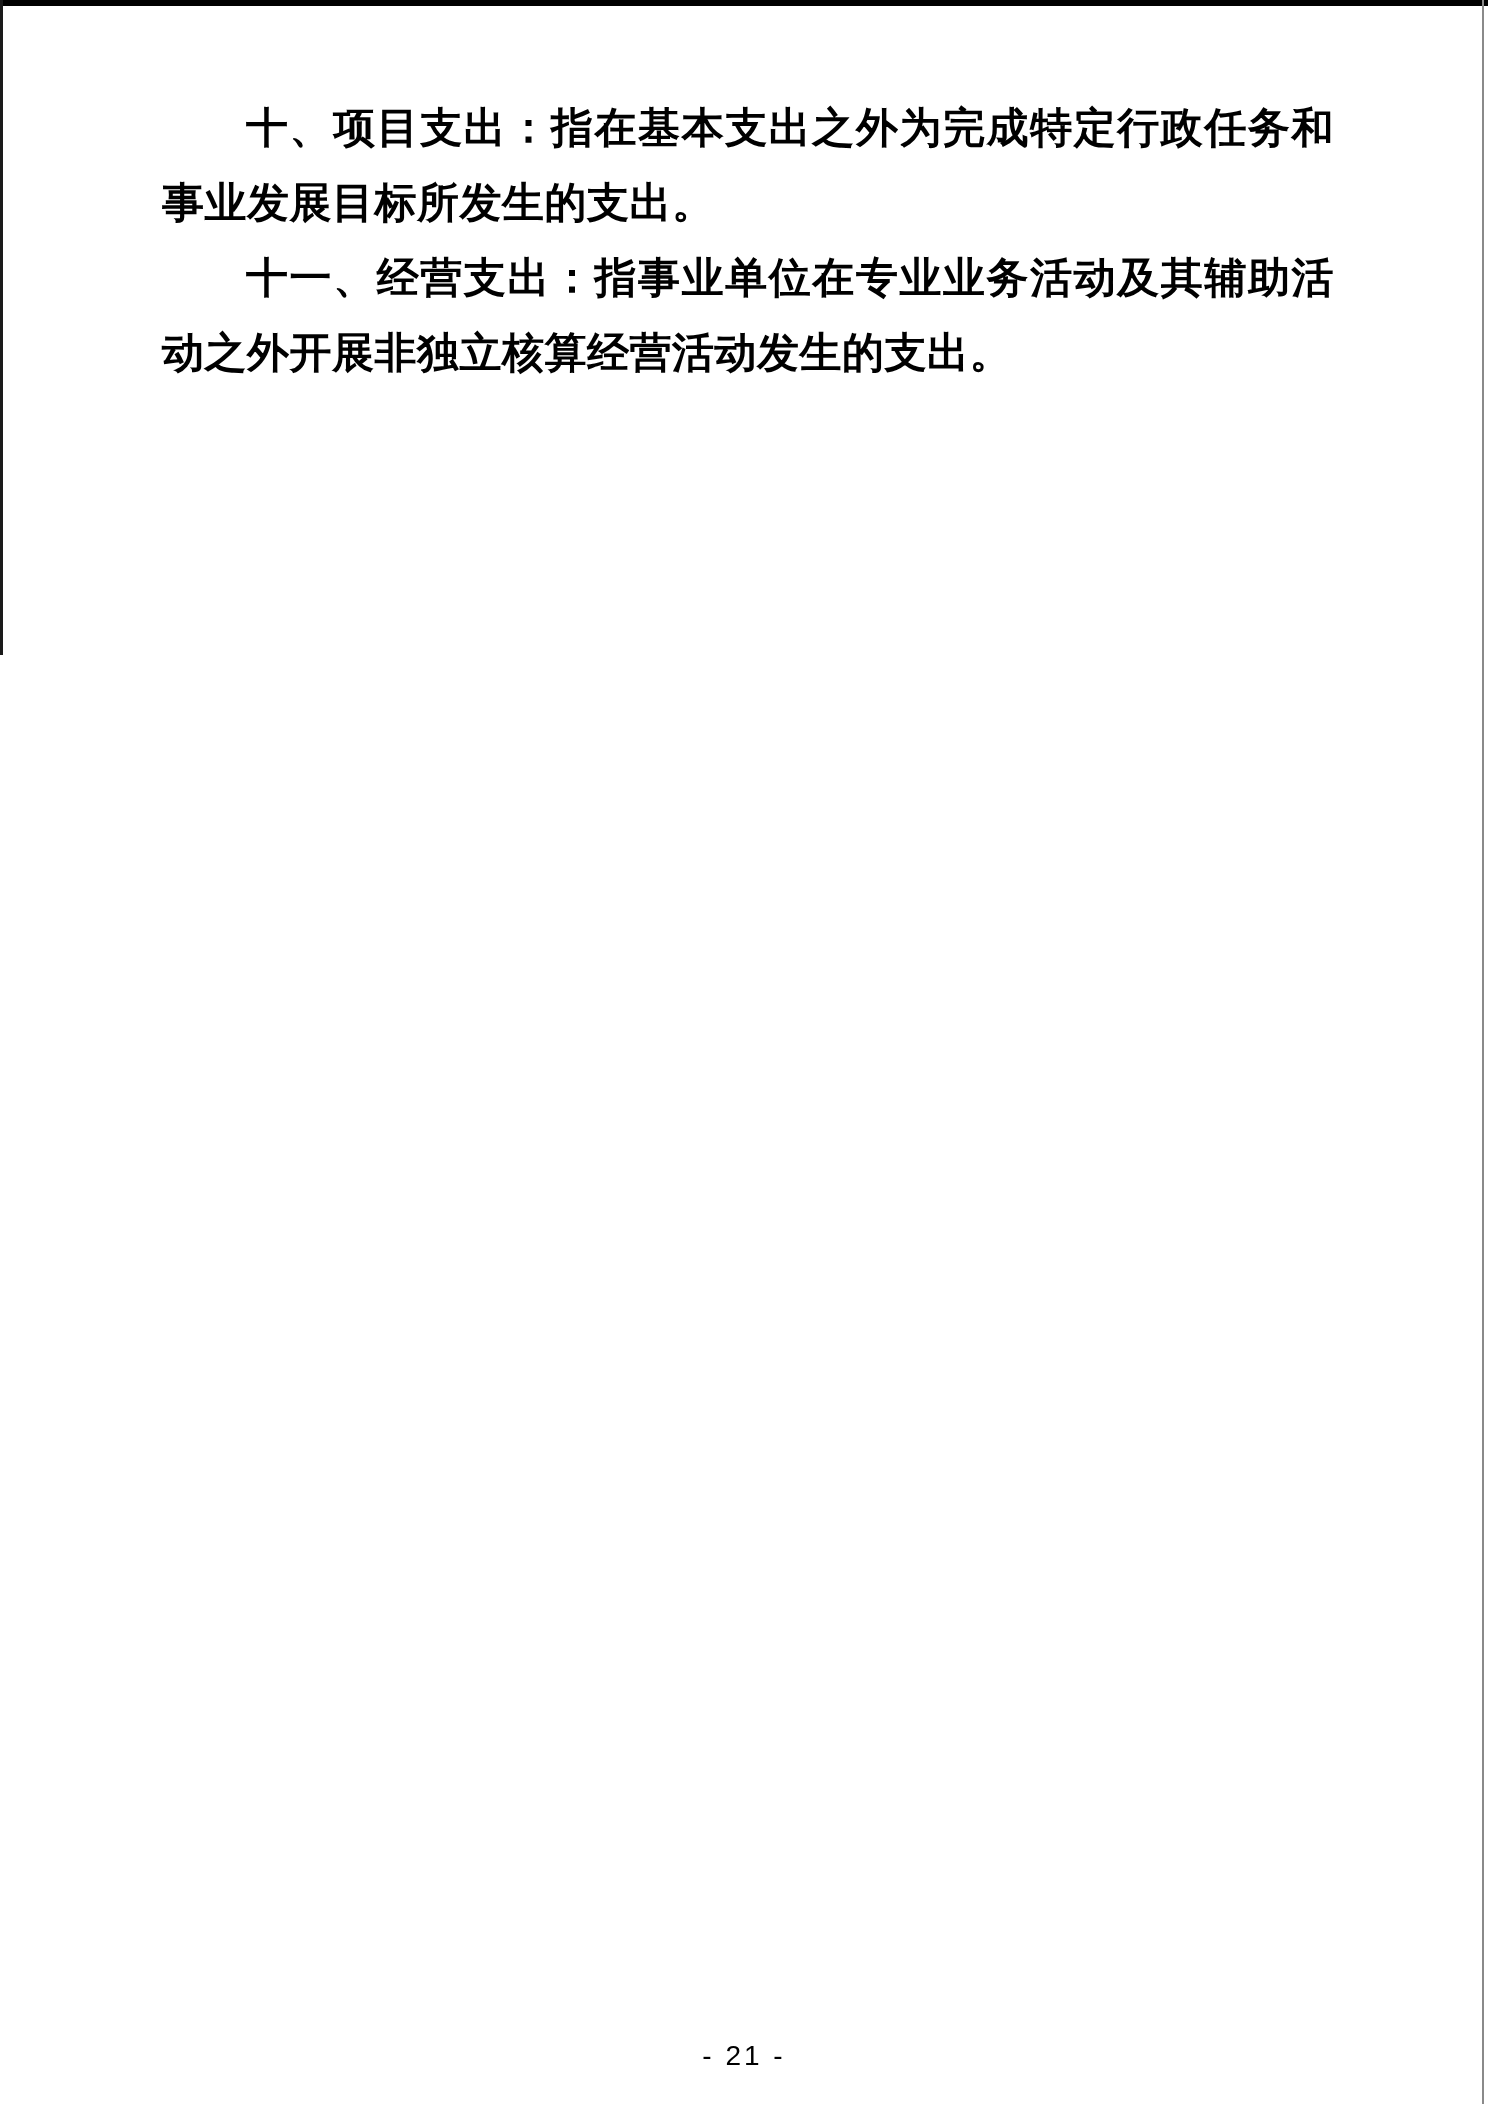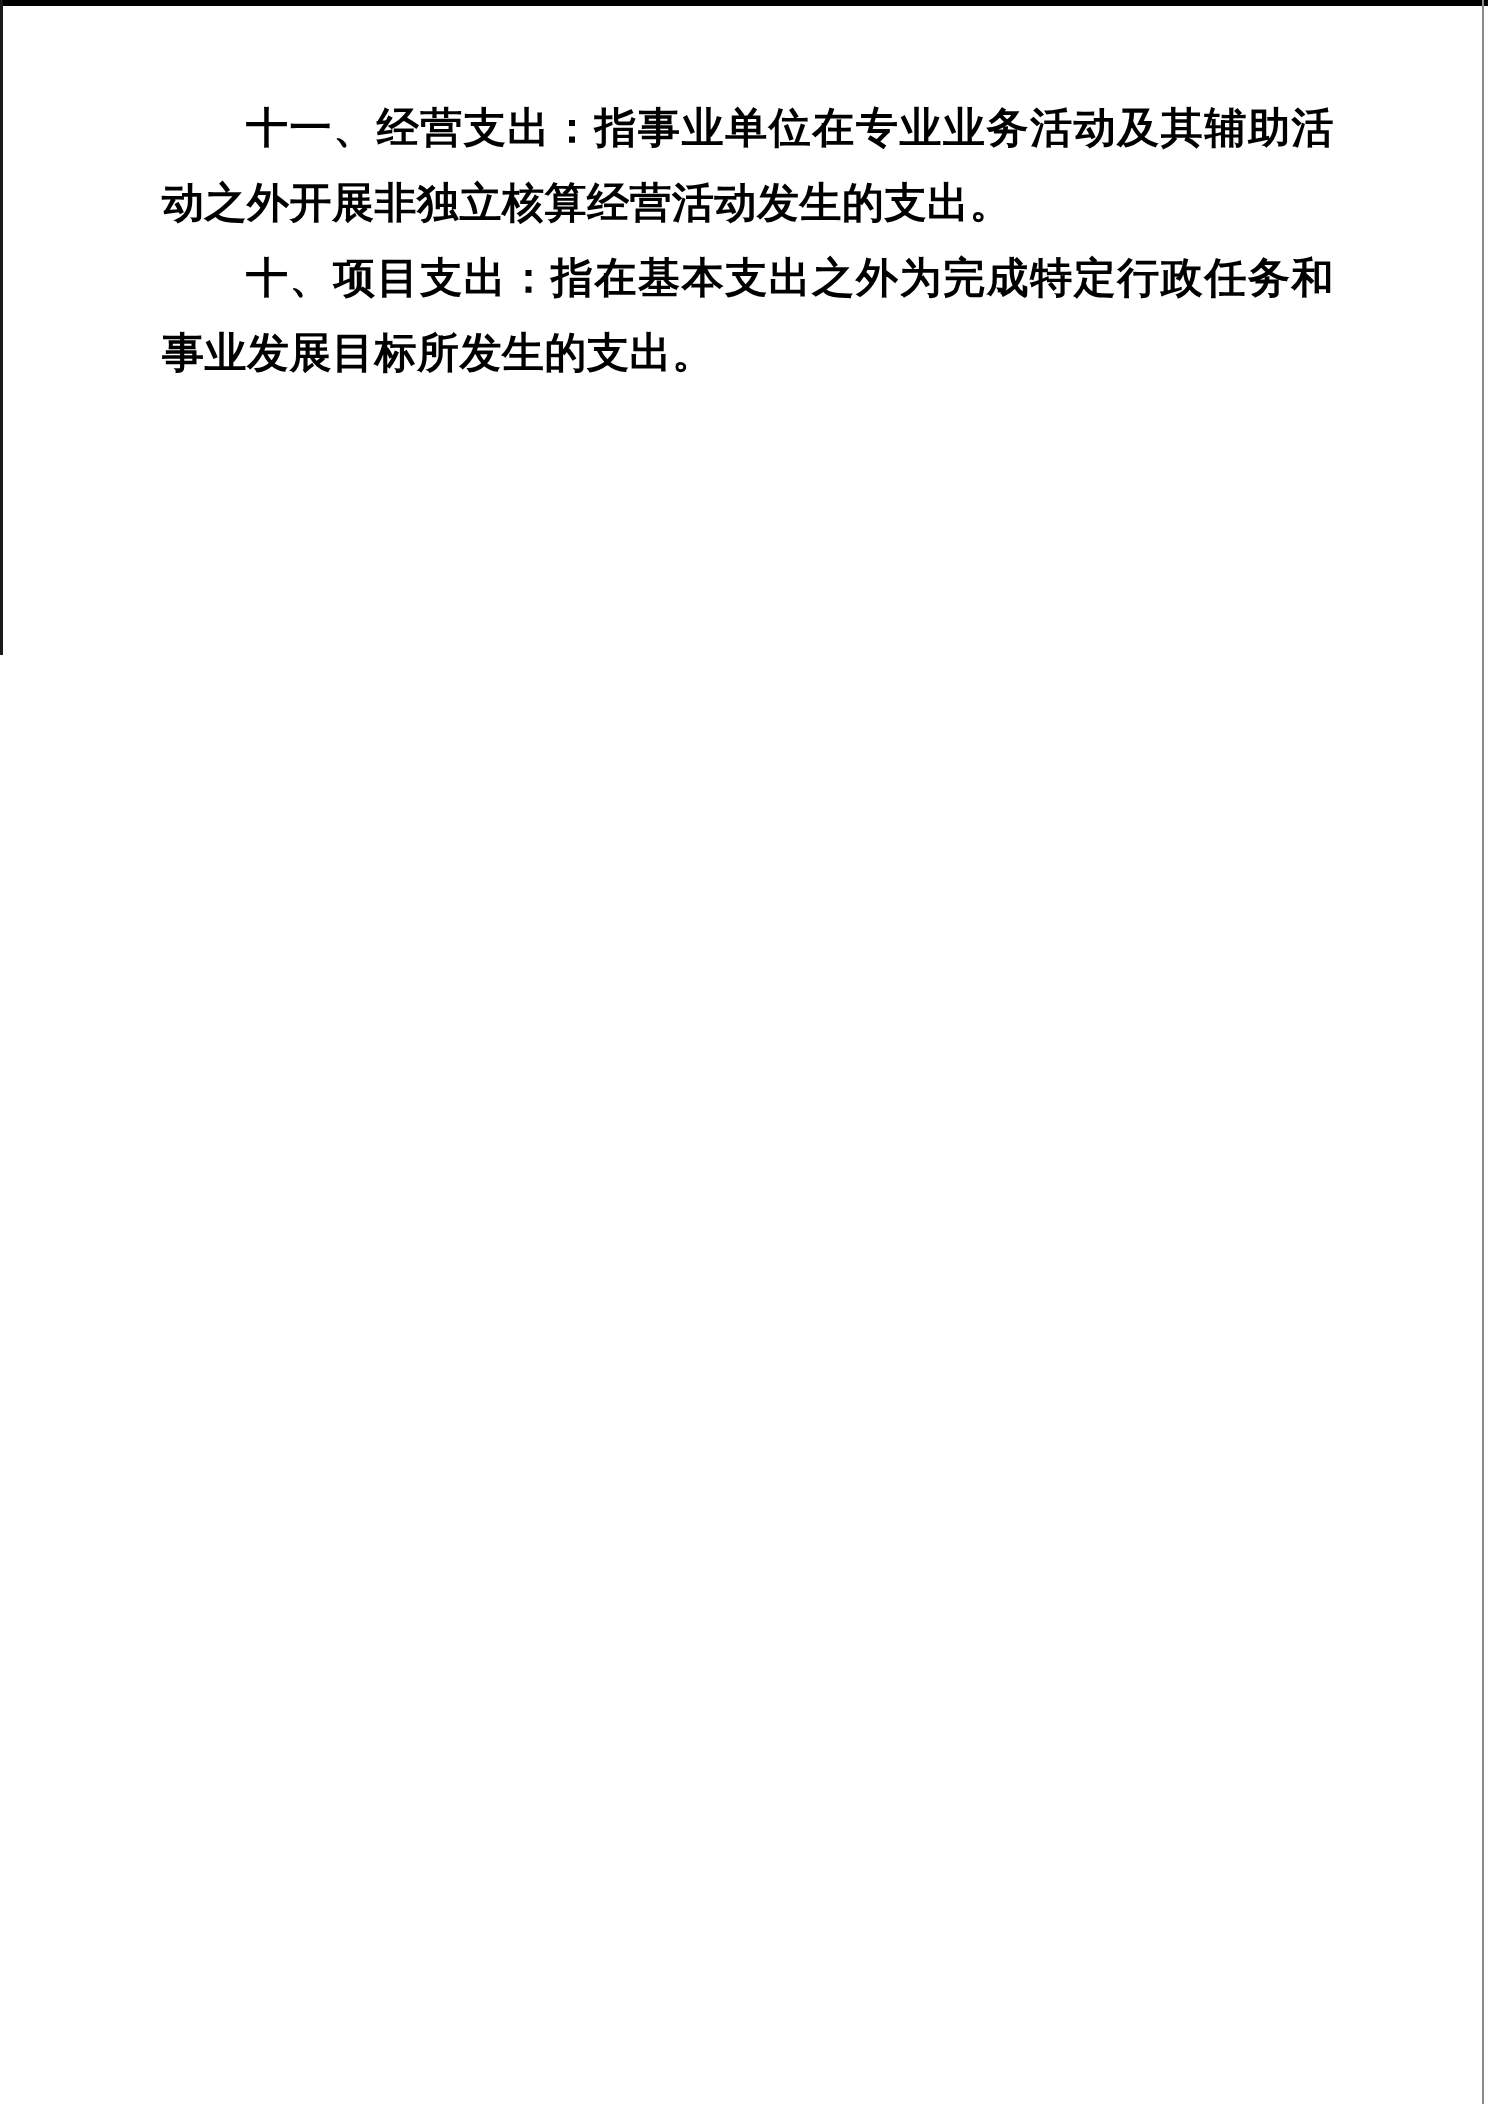--- a/index.html
+++ b/index.html
@@ -72,17 +72,20 @@
 </style>
 </head>
 <body>
 
 <div class="page">
   <div class="top-edge"></div>
   <div class="left-edge"></div>
   <div class="right-edge"></div>
 
   <div class="doc-text">
+      <p class="para">十、项目支出：指在基本支出之外为完成特定行政任务和事业发展目标所发生的支出。</p>
       <p class="para">十一、经营支出：指事业单位在专业业务活动及其辅助活动之外开展非独立核算经营活动发生的支出。</p>
-      <p class="para">十、项目支出：指在基本支出之外为完成特定行政任务和事业发展目标所发生的支出。</p>
     </div>
 
+  <div class="footer">
+    <span class="page-number">- 21 -</span>
+  </div>
 </div>
 
 </body></html>

